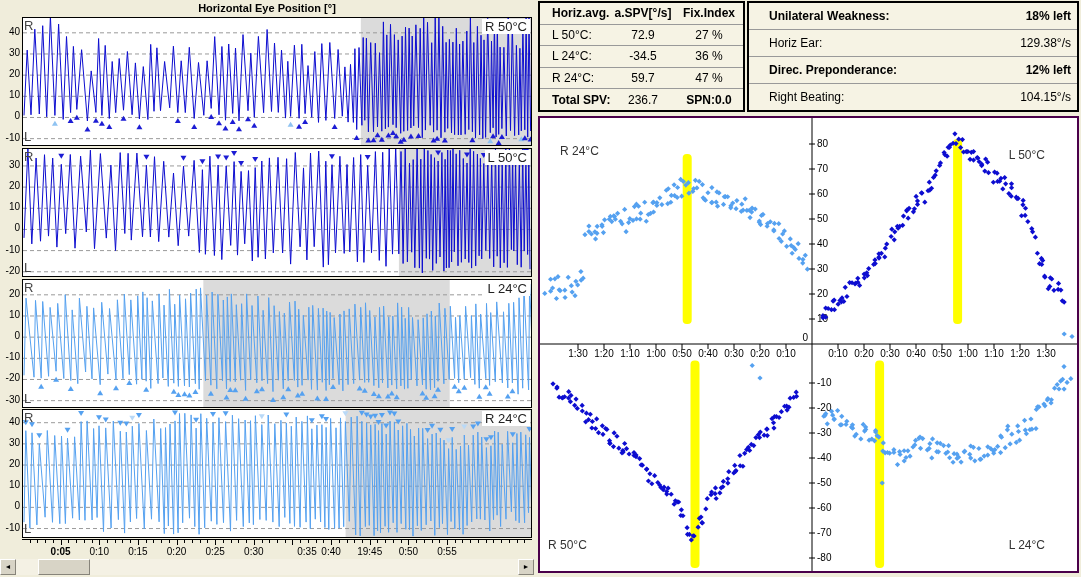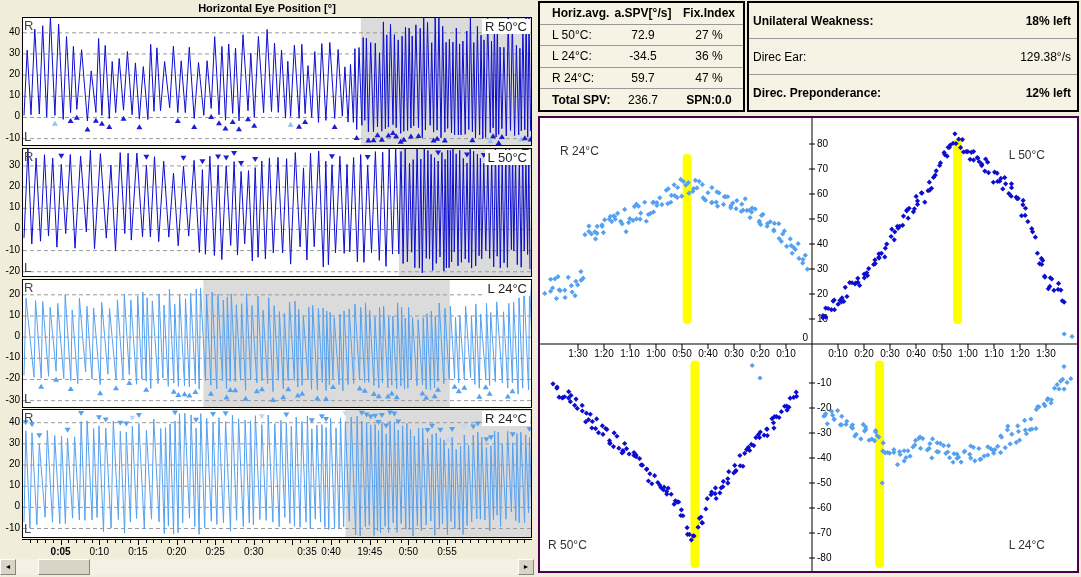--- a/index.html
+++ b/index.html
@@ -32,21 +32,21 @@
     display:flex;flex-direction:column;font-size:12px;}
   .trow{flex:1;display:grid;grid-template-columns:1fr 70px 62px;align-items:center;border-bottom:1px solid #999;}
   .trow:last-child{border-bottom:none;}
   .trow span:nth-child(1){padding-left:12px;}
   .trow span:nth-child(2),.trow span:nth-child(3){text-align:center;padding-right:6px;}
   .bold{font-weight:bold;}
   #summary-table{left:747px;top:1px;width:332px;height:111px;border:2px solid #000;background:#f6f3e4;box-sizing:border-box;
     display:flex;flex-direction:column;font-size:12px;}
   .srow{flex:1;display:flex;justify-content:space-between;align-items:center;border-bottom:1px solid #999;}
   .srow:last-child{border-bottom:none;}
-  .srow span:nth-child(1){padding-left:4px;}
+  .srow span:nth-child(1){padding-left:20px;}
   .srow span:nth-child(2){padding-right:6px;}
   
   #spv-panel{left:538px;top:116px;width:541px;height:457px;border:2px solid #4a004a;background:#fff;box-sizing:border-box;}
   #spv-svg{position:absolute;left:0;top:0;}
   .quad-label{position:absolute;font-size:12px;color:#333;z-index:4;}
 </style>
 </head>
 <body>
 
 <div id="left-panel" class="abs">
@@ -405,26 +405,30 @@
     <span class="bold">SPN:0.0</span>
   </div>
 </div>
 
 <div id="summary-table" class="abs">
   <div class="srow bold">
     <span>Unilateral Weakness:</span>
     <span>18% left</span>
   </div>
   <div class="srow">
-    <span>Direc Ear:</span>
+    <span>Horiz Ear:</span>
     <span>129.38°/s</span>
   </div>
   <div class="srow bold">
     <span>Direc. Preponderance:</span>
     <span>12% left</span>
+  </div>
+  <div class="srow">
+    <span>Right Beating:</span>
+    <span>104.15°/s</span>
   </div>
 </div>
 
 <div id="spv-panel" class="abs">
   <div class="quad-label" style="left:20px;top:26px;">R 24°C</div>
   <div class="quad-label" style="right:32px;top:30px;">L 50°C</div>
   <div class="quad-label" style="left:8px;top:420px;">R 50°C</div>
   <div class="quad-label" style="right:32px;top:420px;">L 24°C</div>
 <svg id="spv-svg" width="537" height="453">
       <line x1="272" y1="0" x2="272" y2="453" stroke="#000" stroke-width="1"></line>

